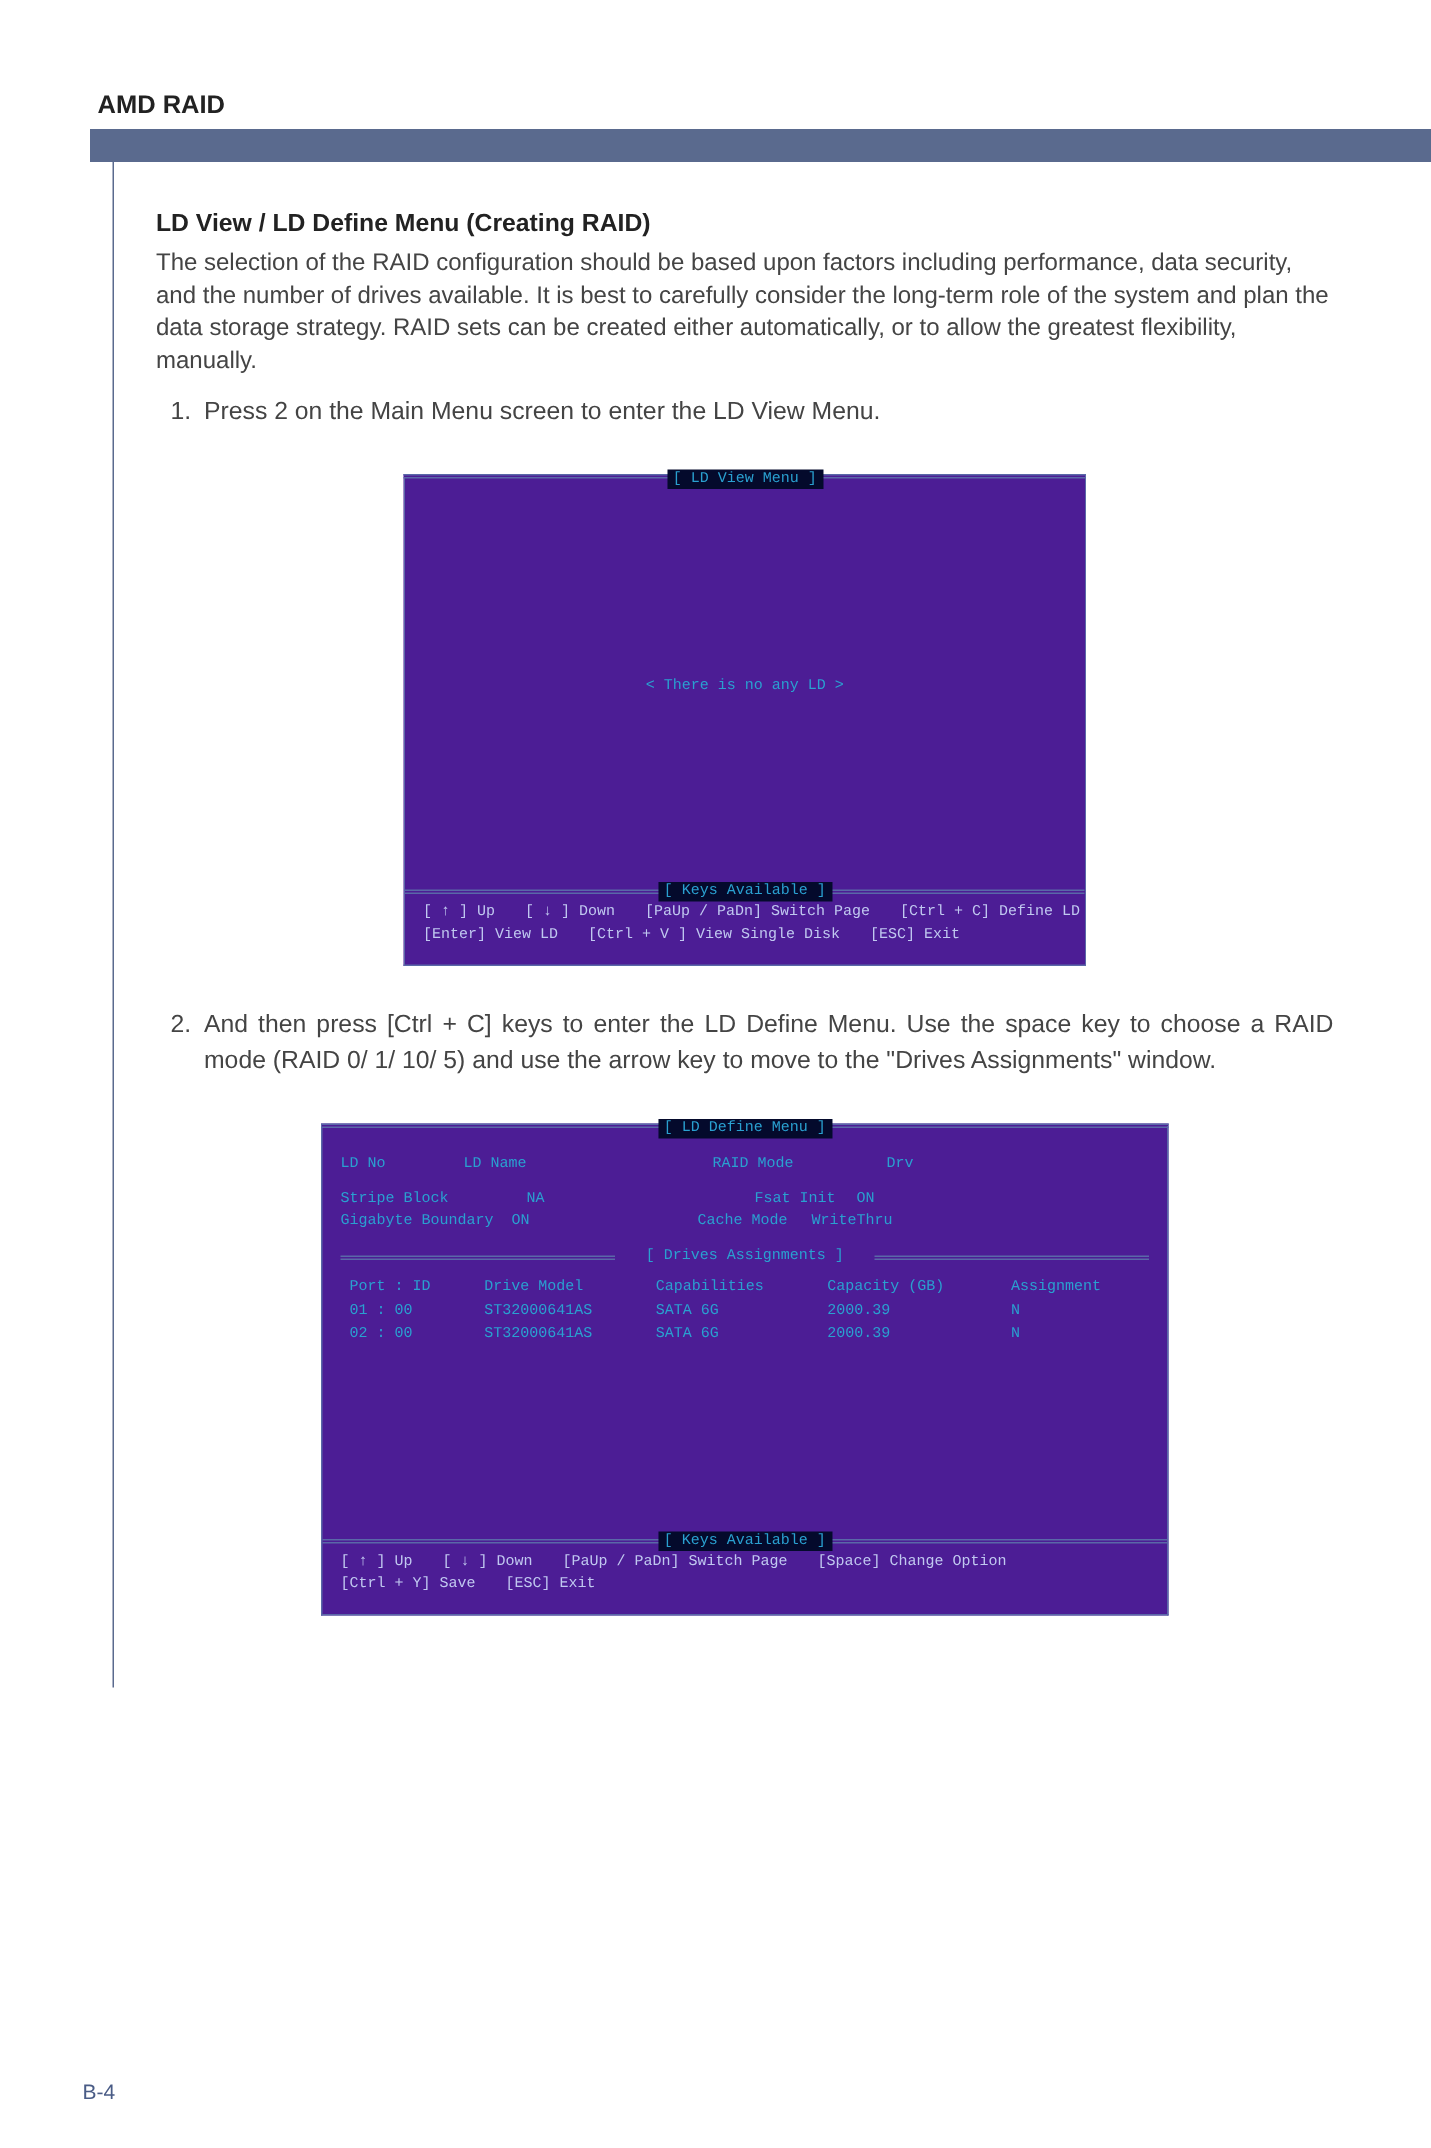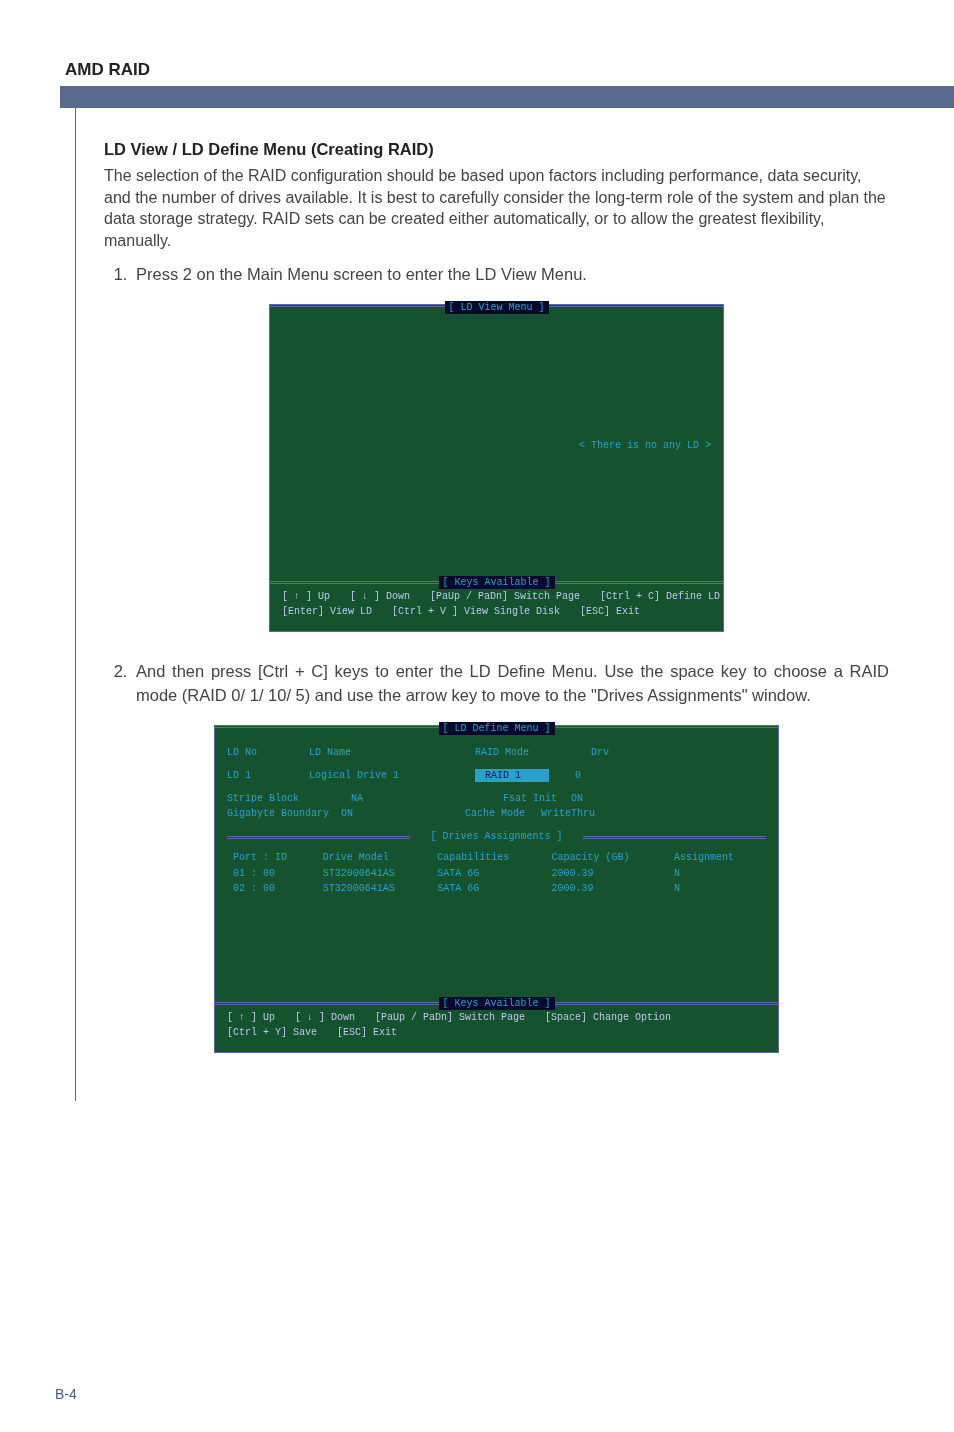--- a/index.html
+++ b/index.html
@@ -55,48 +55,49 @@
     font-size: 16.5px;
     padding-left: 4px;
     text-align: justify;
   }
   .bios-box-wrap {
     display: flex;
     justify-content: center;
     margin: 18px 0 28px;
   }
   .bios {
-    background: #14532d;
+    background: #4c1d95;
     color: #c0c8f0;
     font-family: "Consolas", "Courier New", monospace;
     font-size: 10px;
     line-height: 1.3;
     position: relative;
     border: 1.5px solid #5a68a8;
     border-top: 3px double #5a68a8;
+    margin-top: 12px;
   }
   .bios-1 { width: 455px; height: 328px; }
   .bios-2 { width: 565px; height: 328px; }
   .bios .frame-title {
     position: absolute;
     top: -6px;
     left: 50%;
     transform: translateX(-50%);
     background: #040a2c;
     color: #2aa0d0;
     padding: 0 4px;
     font-size: 10px;
   }
   .bios .main {
     padding: 10px 12px 8px;
     height: calc(100% - 50px);
     position: relative;
   }
   .bios-1 .main {
-    display:flex; align-items:center; justify-content:flex-end;
+    display:flex; align-items:center; justify-content:center;
     color:#2aa0d0;
   }
   .bios .footer {
     border-top: 3px double #5a68a8;
     position: relative;
     padding: 6px 12px 6px;
     height: 50px;
   }
   .bios .footer-title {
     position: absolute;
@@ -185,26 +186,20 @@
 
     <div class="bios-box-wrap">
       <div class="bios bios-2">
         <div class="frame-title">[  LD Define Menu  ]</div>
         <div class="main" style="display:block; padding-top:18px;">
           <div class="b2-row" style="gap:26px;">
             <span class="b2-label" style="width:56px;">LD No</span>
             <span class="b2-label" style="width:140px;">LD Name</span>
             <span class="b2-label" style="width:90px;">RAID Mode</span>
             <span class="b2-label">Drv</span>
-          </div>
-          <div class="b2-row" style="gap:26px;">
-            <span class="b2-label" style="width:56px;">LD    1</span>
-            <span class="b2-label" style="width:140px;">Logical Drive 1</span>
-            <span class="selected" style="width:74px; text-align:left;">RAID 1</span>
-            <span class="b2-label">0</span>
           </div>
           <div class="b2-row" style="gap:14px; margin-bottom:2px;">
             <span class="b2-label" style="width:110px;">Stripe Block</span>
             <span class="b2-label" style="width:120px;">NA</span>
             <span class="b2-label" style="width:72px;text-align:right;">Fsat Init</span>
             <span class="b2-label">ON</span>
           </div>
           <div class="b2-row" style="gap:4px;">
             <span class="b2-label" style="width:110px;">Gigabyte Boundary</span>
             <span class="b2-label" style="width:120px;">ON</span>

